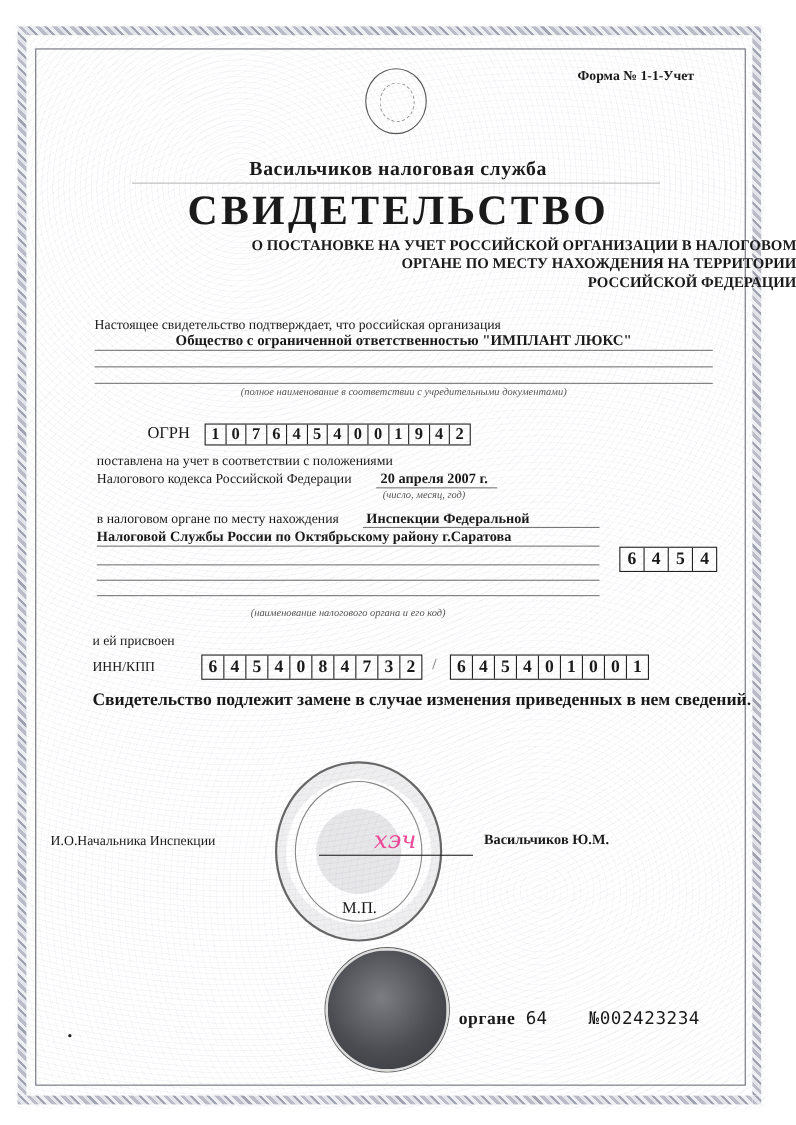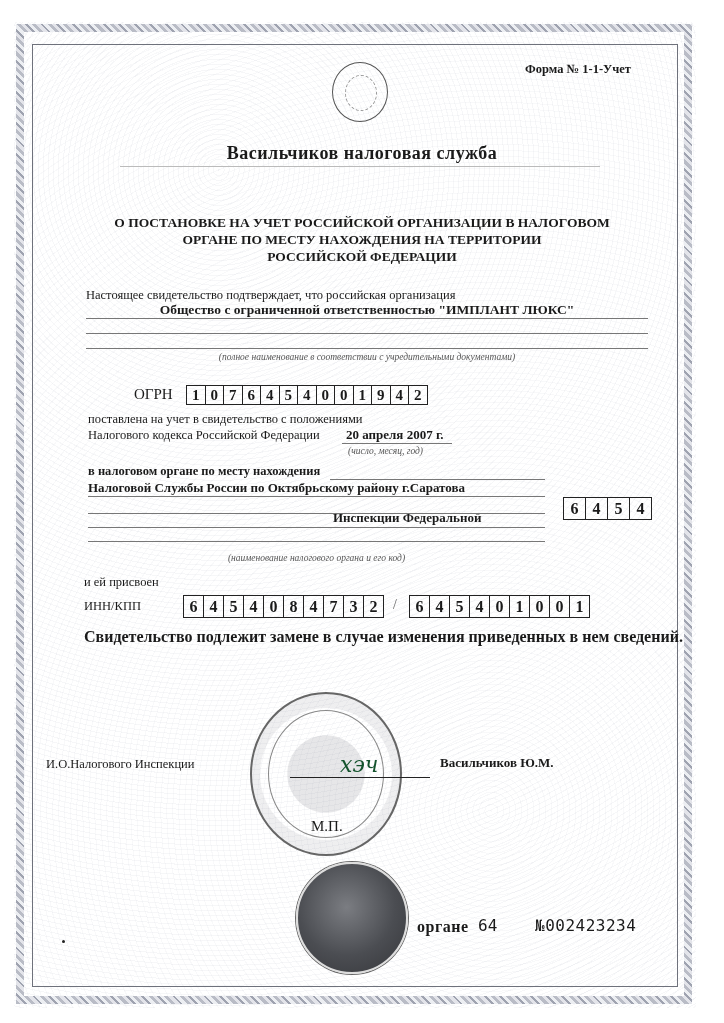--- a/index.html
+++ b/index.html
@@ -32,21 +32,21 @@
     left: 332px; top: 62px; width: 56px; height: 60px; border-radius: 50%;
     border: 1px solid #555; box-sizing: border-box;
   }
   .emblem-top::after {
     content: ""; position: absolute; left: 12px; top: 12px; width: 30px; height: 34px;
     border: 1px dashed #999; border-radius: 50%;
   }
   .fns { left: 0; width: 724px; top: 143px; text-align: center; font-size: 18px; font-weight: bold; letter-spacing: 0.5px; }
   .fns-line { left: 120px; top: 166px; width: 480px; height: 0; border-top: 1px solid #bbb; }
   .cert-title { left: 0; width: 724px; top: 170px; text-align: center; font-size: 38px; font-weight: bold; letter-spacing: 3px; }
-  .subtitle { left: 0; width: 724px; top: 214px; text-align: center; font-size: 13.5px; font-weight: bold; line-height: 17px; }
+  .subtitle { left: 0; width: 724px; top: 214px; text-align: right; font-size: 13.5px; font-weight: bold; line-height: 17px; }
   .text { font-size: 12.5px; }
   .bold { font-weight: bold; }
   .italic-note { font-size: 9.5px; font-style: italic; color: #555; }
   .hline { height: 0; border-top: 1px solid #777; }
   .boxes { display: flex; border: 1.5px solid #222; }
   .boxes span {
     display: flex; align-items: center; justify-content: center;
     border-right: 1px solid #222; font-weight: bold; font-size: 15px;
   }
   .boxes span:last-child { border-right: none; }
@@ -54,21 +54,21 @@
     left: 250px; top: 692px; width: 152px; height: 164px; border-radius: 50%;
     border: 2px solid #666; box-sizing: border-box;
     background: radial-gradient(circle, rgba(120,120,130,0.18) 0 35%, rgba(255,255,255,0) 36% 60%, rgba(120,120,130,0.12) 61% 100%);
   }
   .stamp::after {
     content: ""; position: absolute; left: 16px; top: 16px; right: 16px; bottom: 16px;
     border: 1px solid #888; border-radius: 50%;
   }
   .mp { left: 311px; top: 818px; font-size: 15px; }
   .signature {
-    left: 340px; top: 752px; font-size: 22px; font-style: italic; font-family: "DejaVu Serif", serif; color: #14532d;
+    left: 340px; top: 752px; font-size: 22px; font-style: italic; font-family: "DejaVu Serif", serif; color: #ec4899;
   }
   .sig-line { left: 290px; top: 777px; width: 140px; border-top: 1.5px solid #222; }
   .hologram {
     left: 296px; top: 862px; width: 108px; height: 108px; border-radius: 50%;
     background: radial-gradient(circle at 45% 40%, #7b7d82 0%, #4b4d52 55%, #35363a 100%);
     border: 2px solid #ddd; box-shadow: 0 0 0 1px #666;
   }
   .series-label { left: 417px; top: 918px; font-size: 16px; font-weight: bold; letter-spacing: 0.5px; }
   .series-num { left: 478px; top: 916px; font-size: 16px; font-family: "DejaVu Sans Mono", monospace; }
   .cert-num { left: 535px; top: 916px; font-size: 16px; font-family: "DejaVu Sans Mono", monospace; letter-spacing: 0.5px; }
@@ -80,20 +80,21 @@
 <div class="page">
   <div class="guilloche"></div>
   <div class="border-outer"></div>
   <div class="border-inner"></div>
 
   <div class="abs emblem-top"></div>
   <div class="abs form-no">Форма № 1-1-Учет</div>
 
   <div class="abs fns">Васильчиков налоговая служба</div>
   <div class="abs fns-line"></div>
+  <div class="abs cert-title">СВИДЕТЕЛЬСТВО</div>
   <div class="abs subtitle">
     <div>О ПОСТАНОВКЕ НА УЧЕТ РОССИЙСКОЙ ОРГАНИЗАЦИИ В НАЛОГОВОМ</div>
     <div>ОРГАНЕ  ПО МЕСТУ НАХОЖДЕНИЯ НА ТЕРРИТОРИИ</div>
     <div>РОССИЙСКОЙ ФЕДЕРАЦИИ</div>
   </div>
 
   <div class="abs text" style="left:86px; top:288px;">Настоящее свидетельство подтверждает, что российская организация</div>
   <div class="abs text bold" style="left:86px; width:562px; top:302px; text-align:center; font-size:13.5px;">Общество с ограниченной ответственностью "ИМПЛАНТ ЛЮКС"</div>
   <div class="abs hline" style="left:86px; width:562px; top:318px;"></div>
   <div class="abs hline" style="left:86px; width:562px; top:333px;"></div>
@@ -110,28 +111,28 @@
     <span style="width:17.5px;height:18px;">5</span>
     <span style="width:17.5px;height:18px;">4</span>
     <span style="width:17.5px;height:18px;">0</span>
     <span style="width:17.5px;height:18px;">0</span>
     <span style="width:17.5px;height:18px;">1</span>
     <span style="width:17.5px;height:18px;">9</span>
     <span style="width:17.5px;height:18px;">4</span>
     <span style="width:17.5px;height:18px;">2</span>
   </div>
 
-  <div class="abs text" style="left:88px; top:412px;">поставлена на учет в свидетельство с положениями</div>
+  <div class="abs text" style="left:88px; top:412px;">поставлена на учет в соответствии с положениями</div>
   <div class="abs text" style="left:88px; top:428px;">Налогового кодекса Российской Федерации</div>
   <div class="abs text bold" style="left:346px; top:427px; font-size:13px;">20 апреля 2007 г.</div>
   <div class="abs hline" style="left:342px; width:110px; top:443px;"></div>
   <div class="abs italic-note" style="left:348px; top:446px;">(число, месяц, год)</div>
 
-  <div class="abs text" style="left:88px; top:464px;font-weight:bold;">в налоговом органе по месту нахождения</div>
-  <div class="abs text bold" style="left:333px; top:463px; font-size:13px;margin-top:47px;">Инспекции Федеральной</div>
+  <div class="abs text" style="left:88px; top:464px;">в налоговом органе по месту нахождения</div>
+  <div class="abs text bold" style="left:333px; top:463px; font-size:13px;">Инспекции Федеральной</div>
   <div class="abs hline" style="left:330px; width:215px; top:479px;"></div>
   <div class="abs text bold" style="left:88px; top:480px; font-size:13px;">Налоговой Службы России по Октябрьскому району г.Саратова</div>
   <div class="abs hline" style="left:88px; width:457px; top:496px;"></div>
   <div class="abs hline" style="left:88px; width:457px; top:513px;"></div>
   <div class="abs hline" style="left:88px; width:457px; top:527px;"></div>
   <div class="abs hline" style="left:88px; width:457px; top:541px;"></div>
   <div class="abs boxes" style="left:563px; top:497px;">
     <span style="width:21px;height:21px;font-size:16px;">6</span>
     <span style="width:21px;height:21px;font-size:16px;">4</span>
     <span style="width:21px;height:21px;font-size:16px;">5</span>
@@ -162,21 +163,21 @@
     <span style="width:19px;height:21px;font-size:16px;">0</span>
     <span style="width:19px;height:21px;font-size:16px;">1</span>
     <span style="width:19px;height:21px;font-size:16px;">0</span>
     <span style="width:19px;height:21px;font-size:16px;">0</span>
     <span style="width:19px;height:21px;font-size:16px;">1</span>
   </div>
 
   <div class="abs text bold" style="left:84px; top:628px; font-size:16px;">Свидетельство подлежит замене в случае изменения приведенных в нем сведений.</div>
 
   <div class="abs stamp"></div>
-  <div class="abs text" style="left:46px; top:757px;">И.О.Налогового Инспекции</div>
+  <div class="abs text" style="left:46px; top:757px;">И.О.Начальника Инспекции</div>
   <div class="abs signature">хэч</div>
   <div class="abs sig-line"></div>
   <div class="abs text bold" style="left:440px; top:755px; font-size:13px;">Васильчиков Ю.М.</div>
   <div class="abs mp">М.П.</div>
 
   <div class="abs hologram"></div>
   <div class="abs series-label">органе</div>
   <div class="abs series-num">64</div>
   <div class="abs cert-num">№002423234</div>
 

